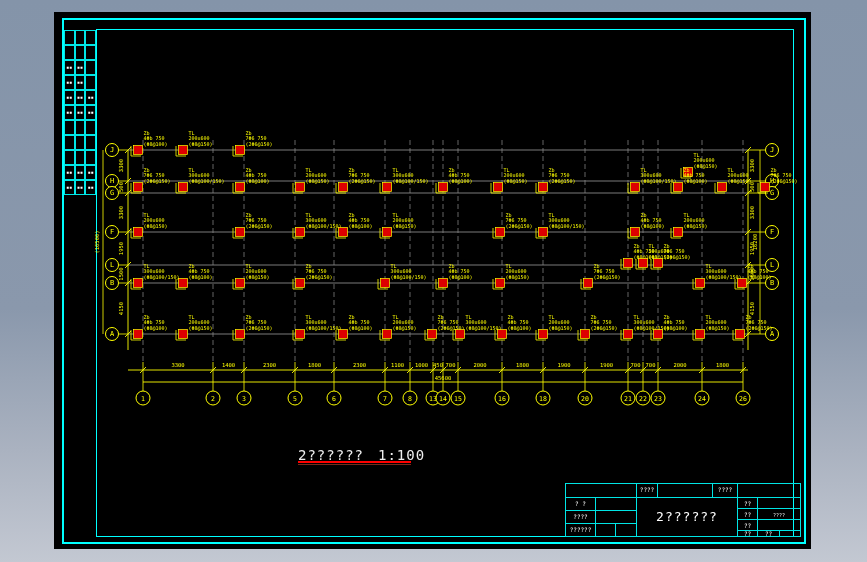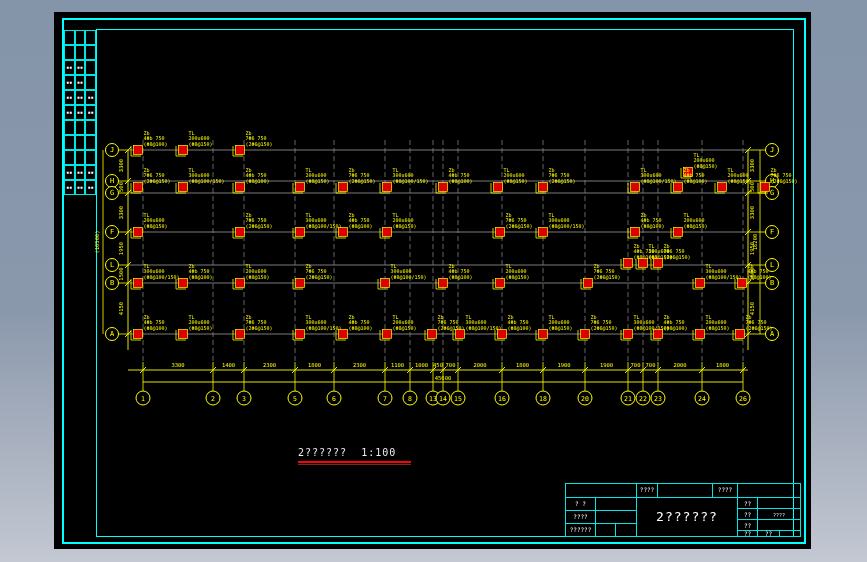--- a/index.html
+++ b/index.html
@@ -14,21 +14,21 @@
   #inner-frame{left:96px;top:29px;width:698px;height:508px;border-width:1.5px;}
   
   #strip-table{position:absolute;left:64px;top:30px;width:32px;height:165px;
     display:grid;grid-template-columns:1fr 1fr 1fr;grid-auto-rows:15px;}
   #strip-table .cell{border:1px solid #00e5e5;box-sizing:border-box;color:#ffffff;
     font-size:5px;line-height:13px;text-align:center;overflow:hidden;}
   
   #plan-svg{position:absolute;left:0;top:0;width:867px;height:562px;pointer-events:none;}
   
   #drawing-title{position:absolute;left:298px;top:447px;width:130px;color:#eeeeee;
-    font-size:10px;letter-spacing:1px;white-space:nowrap;}
+    font-size:14px;letter-spacing:1px;white-space:nowrap;}
   #drawing-title .rule1{position:absolute;left:0;top:14px;width:113px;height:2px;background:#ff0000;}
   #drawing-title .rule2{position:absolute;left:0;top:17px;width:113px;height:1px;background:#7a2a1a;}
   #drawing-title .scale{margin-left:14px;}
   
   #title-block{position:absolute;left:565px;top:483px;width:236px;height:54px;}
   .tb{position:absolute;border:1px solid #00e5e5;box-sizing:border-box;color:#ffffff;
      font-size:6px;line-height:12px;text-align:center;overflow:hidden;white-space:nowrap;}
   .tb.big{font-size:13px;line-height:38px;letter-spacing:1px;}
   .tb.tiny{font-size:5px;}
 </style>

